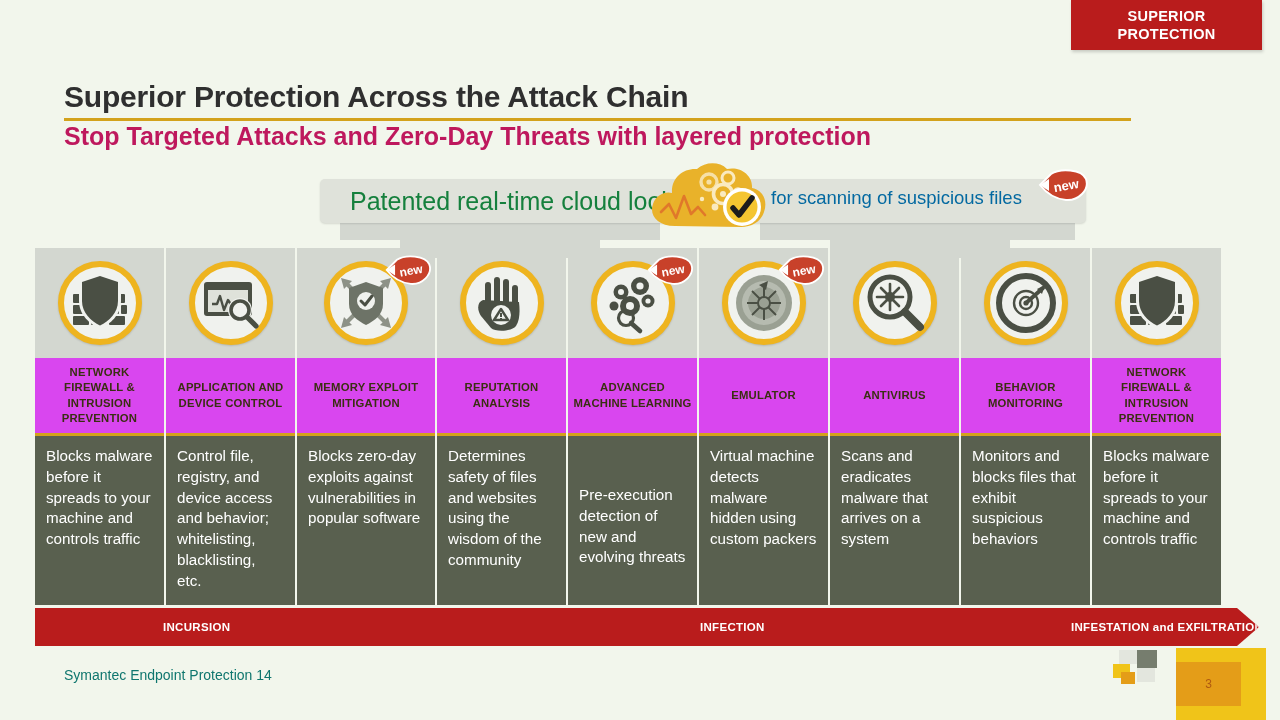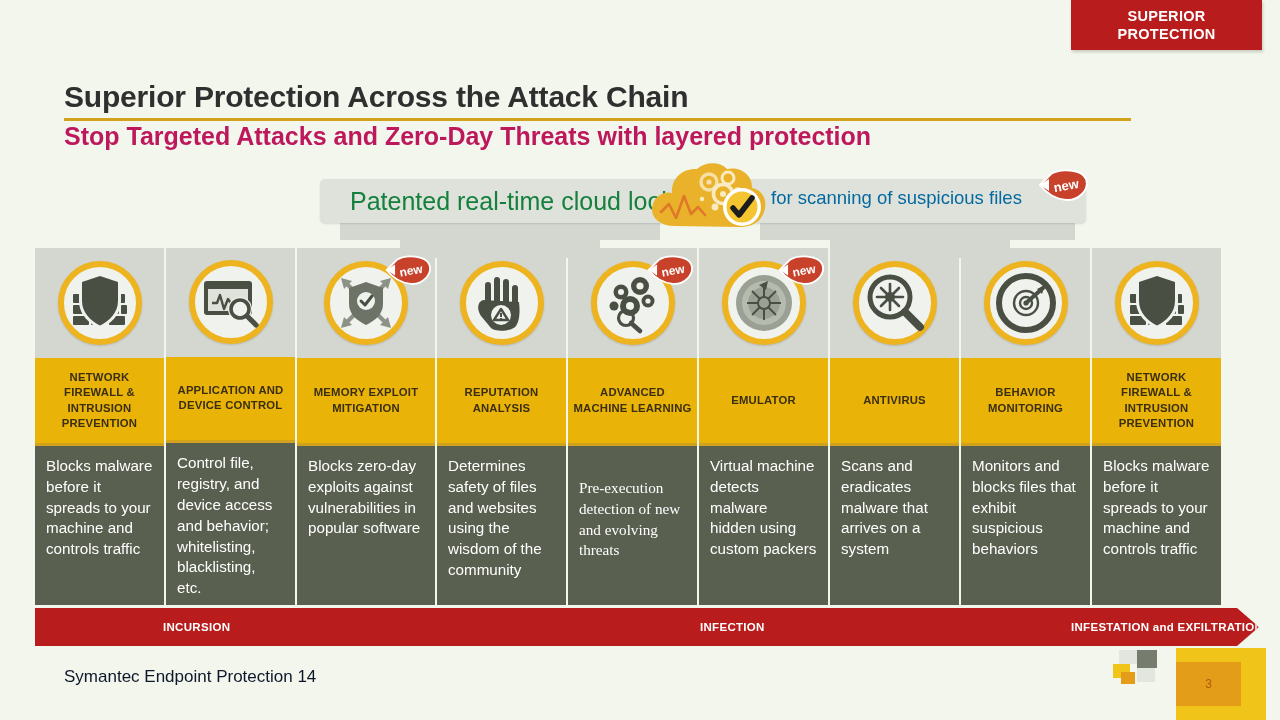--- a/index.html
+++ b/index.html
@@ -108,44 +108,44 @@
     align-items: center;
     justify-content: center;
     position: relative;
   }
   .badge-new {
     position: absolute;
     right: 2px; top: 6px;
     width: 50px; height: 32px;
   }
   .col-label {
-    background: #eab308;
+    background: #d946ef;
     color: #3a2f12;
     font-weight: bold;
     font-size: 11.3px;
     line-height: 15.5px;
     letter-spacing: .2px;
     text-align: center;
     display: flex;
     align-items: center;
     justify-content: center;
     padding: 3px 4px;
-    height: 85px;
+    height: 75px;
   }
   .col-desc {
     background: #59604f;
     color: #ffffff;
     font-size: 15.2px;
     line-height: 20.8px;
     padding: 10px 11px 6px 11px;
     flex: 1;
     border-top: 3px solid #d3a21c;
   }
   .col-desc.mid { }
-  .col-desc.low { padding-top: 32px; font-family: Liberation Serif, serif; }
+  .col-desc.low { padding-top: 49px; }
 
   
   #stage-bar {
     position: absolute;
     left: 35px; top: 608px;
     width: 1224px; height: 38px;
   }
   .stage {
     position: absolute;
     top: 0; height: 38px;
@@ -165,22 +165,22 @@
     top: 0; height: 38px; width: 22px;
     background: #f2f6ec;
     clip-path: polygon(0 0, 100% 50%, 0 100%);
     z-index: 3;
   }
 
   
   #footer-text {
     position: absolute;
     left: 64px; top: 667px;
-    font-size: 17px;
-    color: #0f172a;
+    font-size: 14px;
+    color: #0f766e;
   }
   #logo-mark { position: absolute; left: 1113px; top: 648px; width: 60px; height: 42px; }
   #page-tile {
     position: absolute;
     left: 1176px; top: 662px;
     width: 65px; height: 44px;
     background: #e49d18;
     color: #b05a10;
     font-size: 12px;
     display: flex; align-items: center; justify-content: center;

